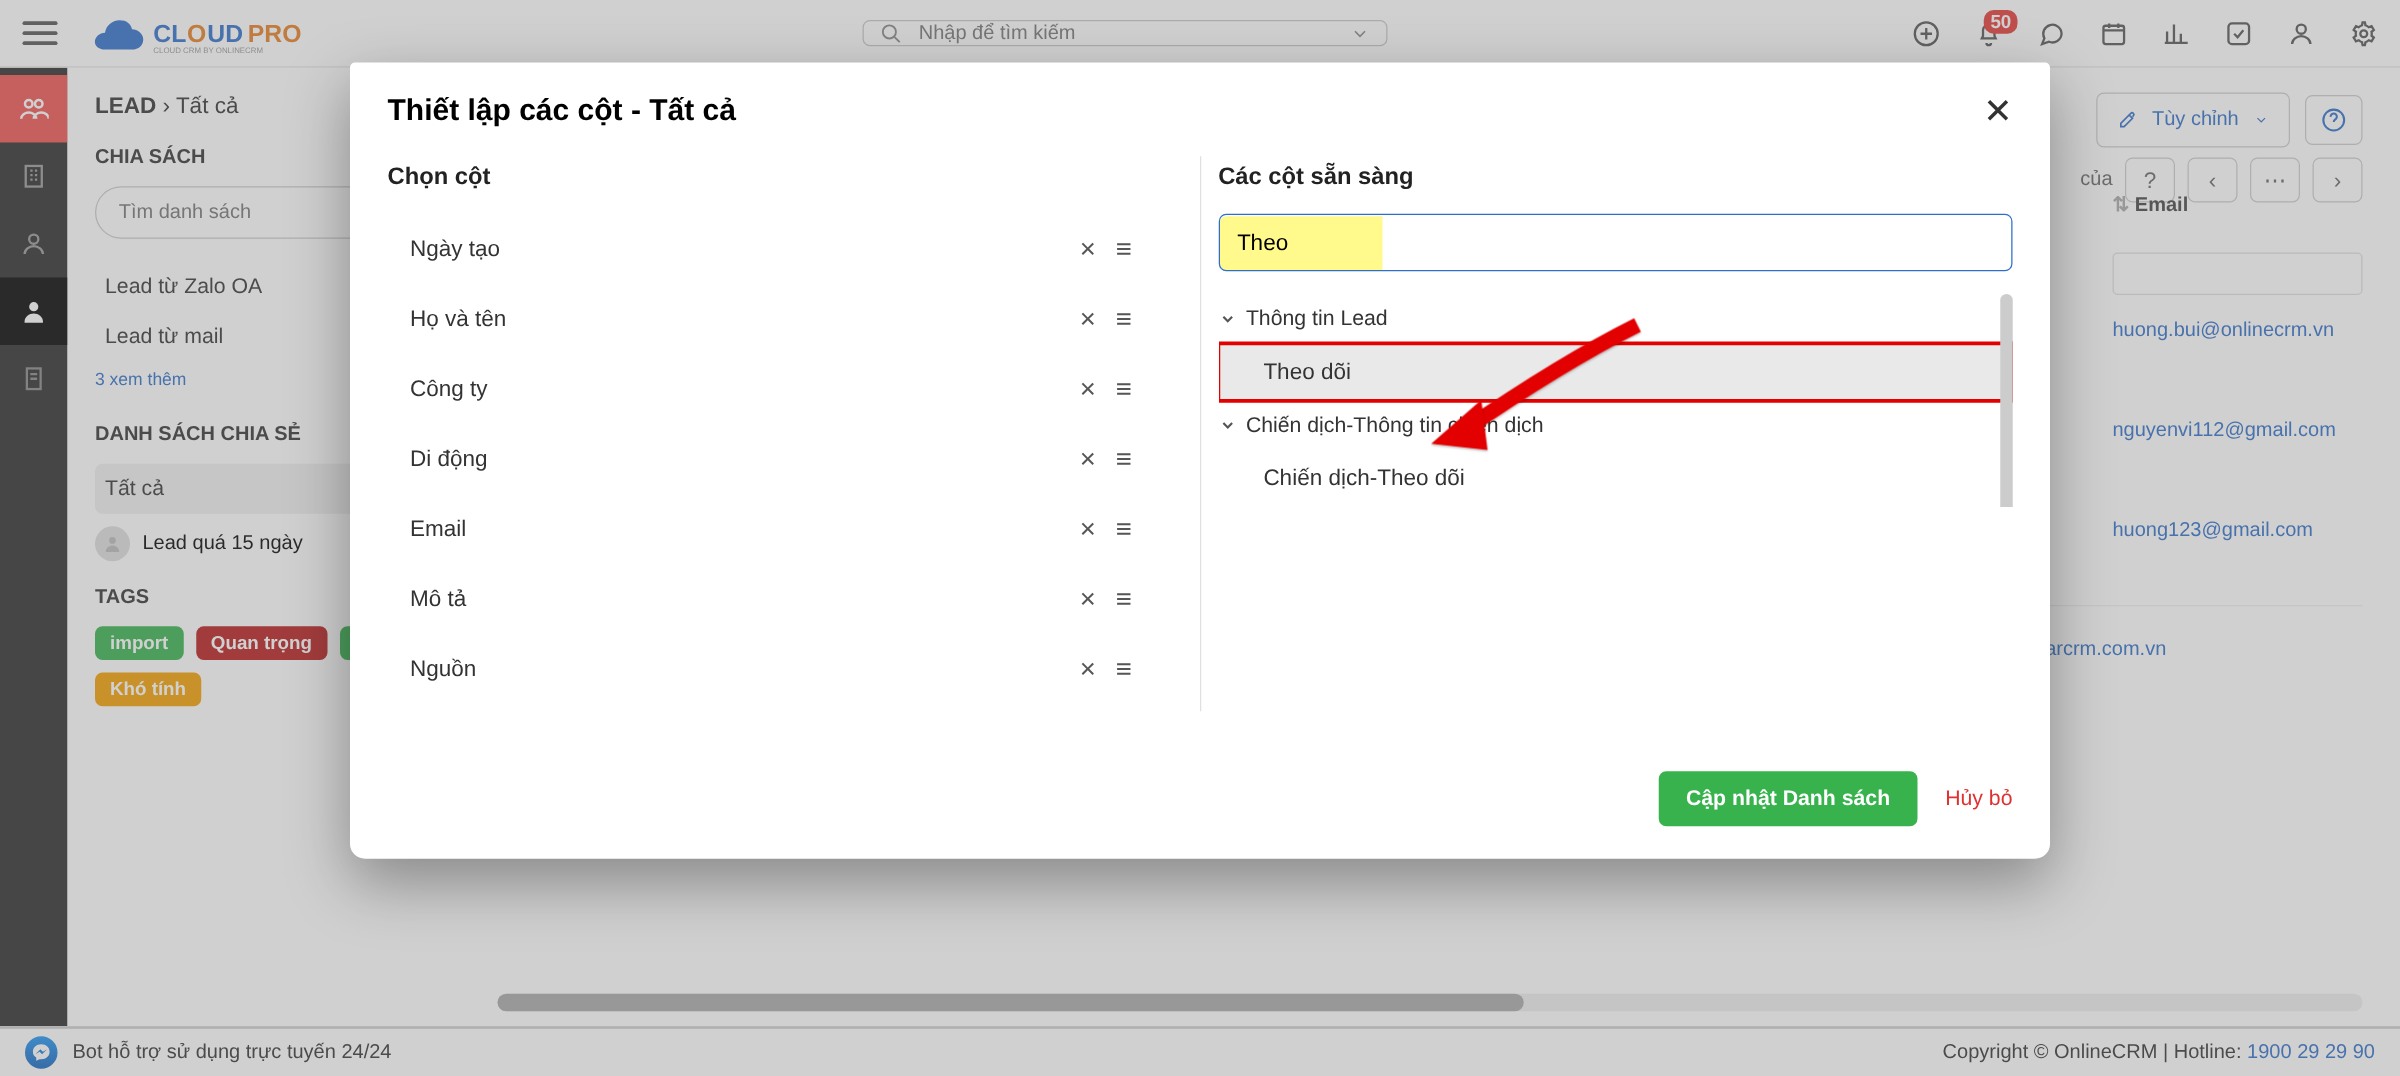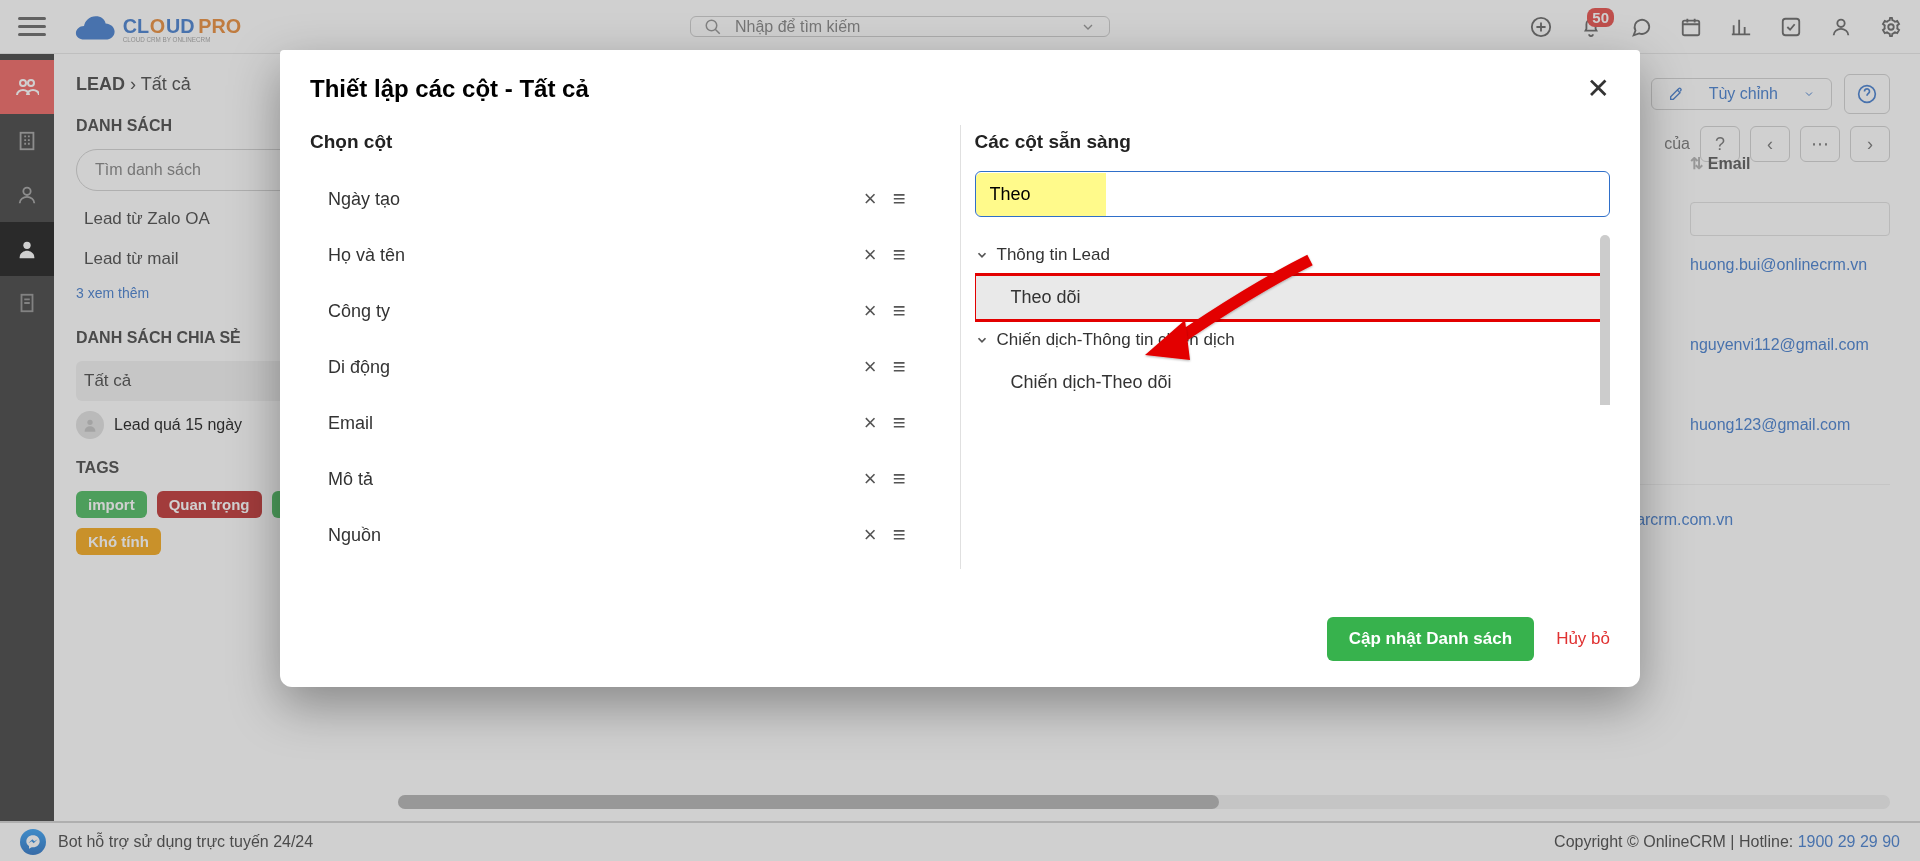--- a/index.html
+++ b/index.html
@@ -27,33 +27,33 @@
 .rail{width:54px;background:#2b2b2b;display:flex;flex-direction:column;align-items:center;padding-top:6px;gap:0}
 .rail .item{width:54px;height:54px;display:flex;align-items:center;justify-content:center;color:#999;cursor:pointer}
 .rail .item.active{background:#ef5350;color:#fff}
 .rail .item.selected{background:#000;color:#fff}
 
 
 .sidebar{width:320px;padding:20px 22px;background:#fff;overflow:hidden}
 .crumb{font-size:18px;color:#333;margin-bottom:22px}
 .crumb b{font-weight:700}
 .sec-label{font-weight:700;font-size:16px;color:#333;margin:10px 0 14px}
-.search-list input{width:100%;height:42px;border-radius:22px;border:1px solid #ccc;padding:0 18px;font-size:16px;margin-bottom:8px}
+.search-list input{width:100%;height:42px;border-radius:22px;border:1px solid #ccc;padding:0 18px;font-size:16px;margin-bottom:18px}
 .side-item{padding:10px 8px;font-size:17px;color:#333;cursor:pointer;border-radius:6px}
 .side-item.muted{color:#2f6fc9;font-size:14px;padding:6px 0 18px}
 .side-item.active{background:#f0f0f0}
 .avatar-row{display:flex;align-items:center;gap:10px;padding:10px 0}
 .avatar{width:28px;height:28px;border-radius:50%;background:#ddd;display:flex;align-items:center;justify-content:center;color:#999}
 .tagrow{display:flex;gap:10px;flex-wrap:wrap;margin-top:10px}
 .tag{padding:5px 12px;border-radius:6px;font-size:15px;font-weight:600;color:#fff}
 
 
 .content{flex:1;position:relative;padding:20px;overflow:hidden}
 .customize-row{position:absolute;top:20px;right:30px;display:flex;gap:12px;align-items:center}
-.btn-outline{border:1px solid #ccc;border-radius:6px;height:32px;padding:0 16px;display:flex;align-items:center;gap:25px;color:#2f6fc9;cursor:pointer;font-size:16px;background:#fff}
+.btn-outline{border:1px solid #ccc;border-radius:6px;height:44px;padding:0 16px;display:flex;align-items:center;gap:12px;color:#2f6fc9;cursor:pointer;font-size:16px;background:#fff}
 .icon-pill{width:46px;height:40px;border:1px solid #ccc;border-radius:6px;display:flex;align-items:center;justify-content:center;color:#666;cursor:pointer;font-size:18px;background:#fff}
 .col-email{position:absolute;top:100px;right:30px;width:200px;font-weight:600;color:#444}
 .filter-box{position:absolute;top:148px;right:30px;width:200px;height:34px;border:1px solid #ddd;border-radius:4px;background:#fff}
 .email-cell{position:absolute;right:30px;width:200px;color:#2f6fc9;font-size:16px;line-height:1.4}
 .row-full{position:absolute;left:24px;right:30px;height:70px;display:flex;align-items:center;border-top:1px solid #eee}
 .row-icons{display:flex;gap:20px;color:#888;align-items:center;margin-left:20px}
 .row-icons .ck{width:20px;height:20px;border:2px solid #aaa;border-radius:4px}
 .cell{flex:0 0 220px;padding:0 12px;font-size:16px;color:#333}
 .cell.link{color:#2f6fc9}
 .scroll-hint{position:absolute;bottom:12px;left:24px;right:30px;height:14px;background:#eee;border-radius:8px}
@@ -216,21 +216,21 @@
         </svg>
       </div>
   </div>
 
   <div class="sidebar">
     <div class="crumb">
       <b>LEAD</b>
       <span>›</span>
       <span>Tất cả</span>
     </div>
-    <div class="sec-label">DANH SÁCH</div>
+    <div class="sec-label">CHIA SÁCH</div>
     <div class="search-list"><input placeholder="Tìm danh sách" style=""></div>
     <div class="side-item">Lead từ Zalo OA</div>
     <div class="side-item">Lead từ mail</div>
     <div class="side-item muted">3 xem thêm</div>
     <div class="sec-label">DANH SÁCH CHIA SẺ</div>
     <div class="side-item active">Tất cả</div>
     <div class="avatar-row">
       <span class="avatar">
           <svg width="16" height="16" viewBox="0 0 24 24" fill="#bbb">
             <circle cx="12" cy="8" r="4"></circle>

